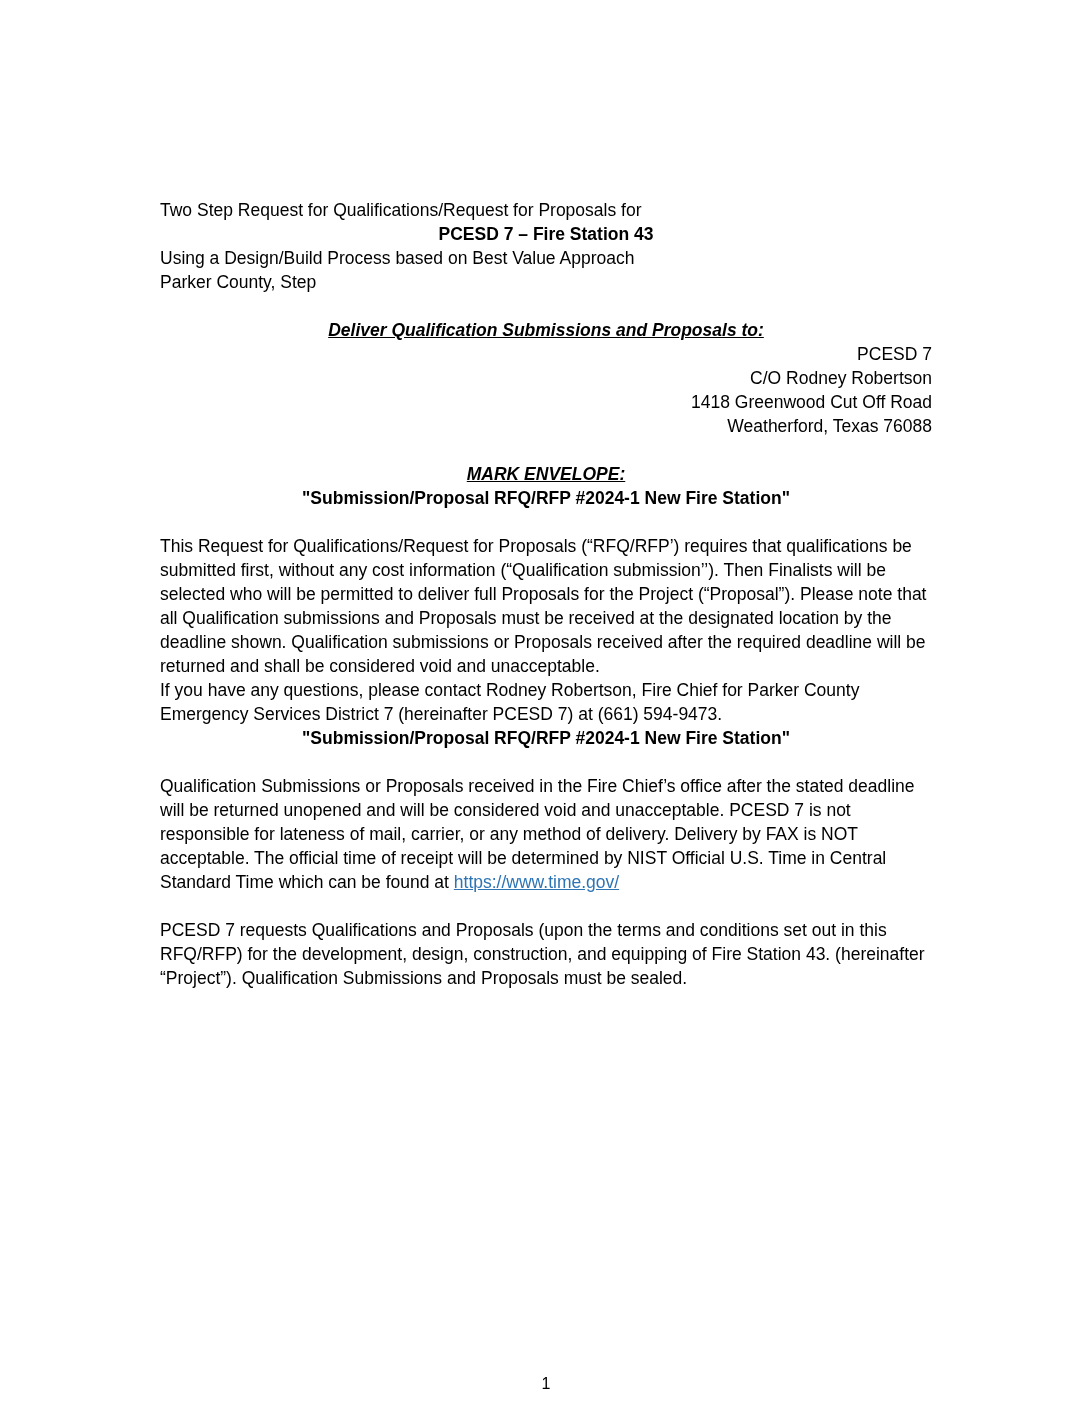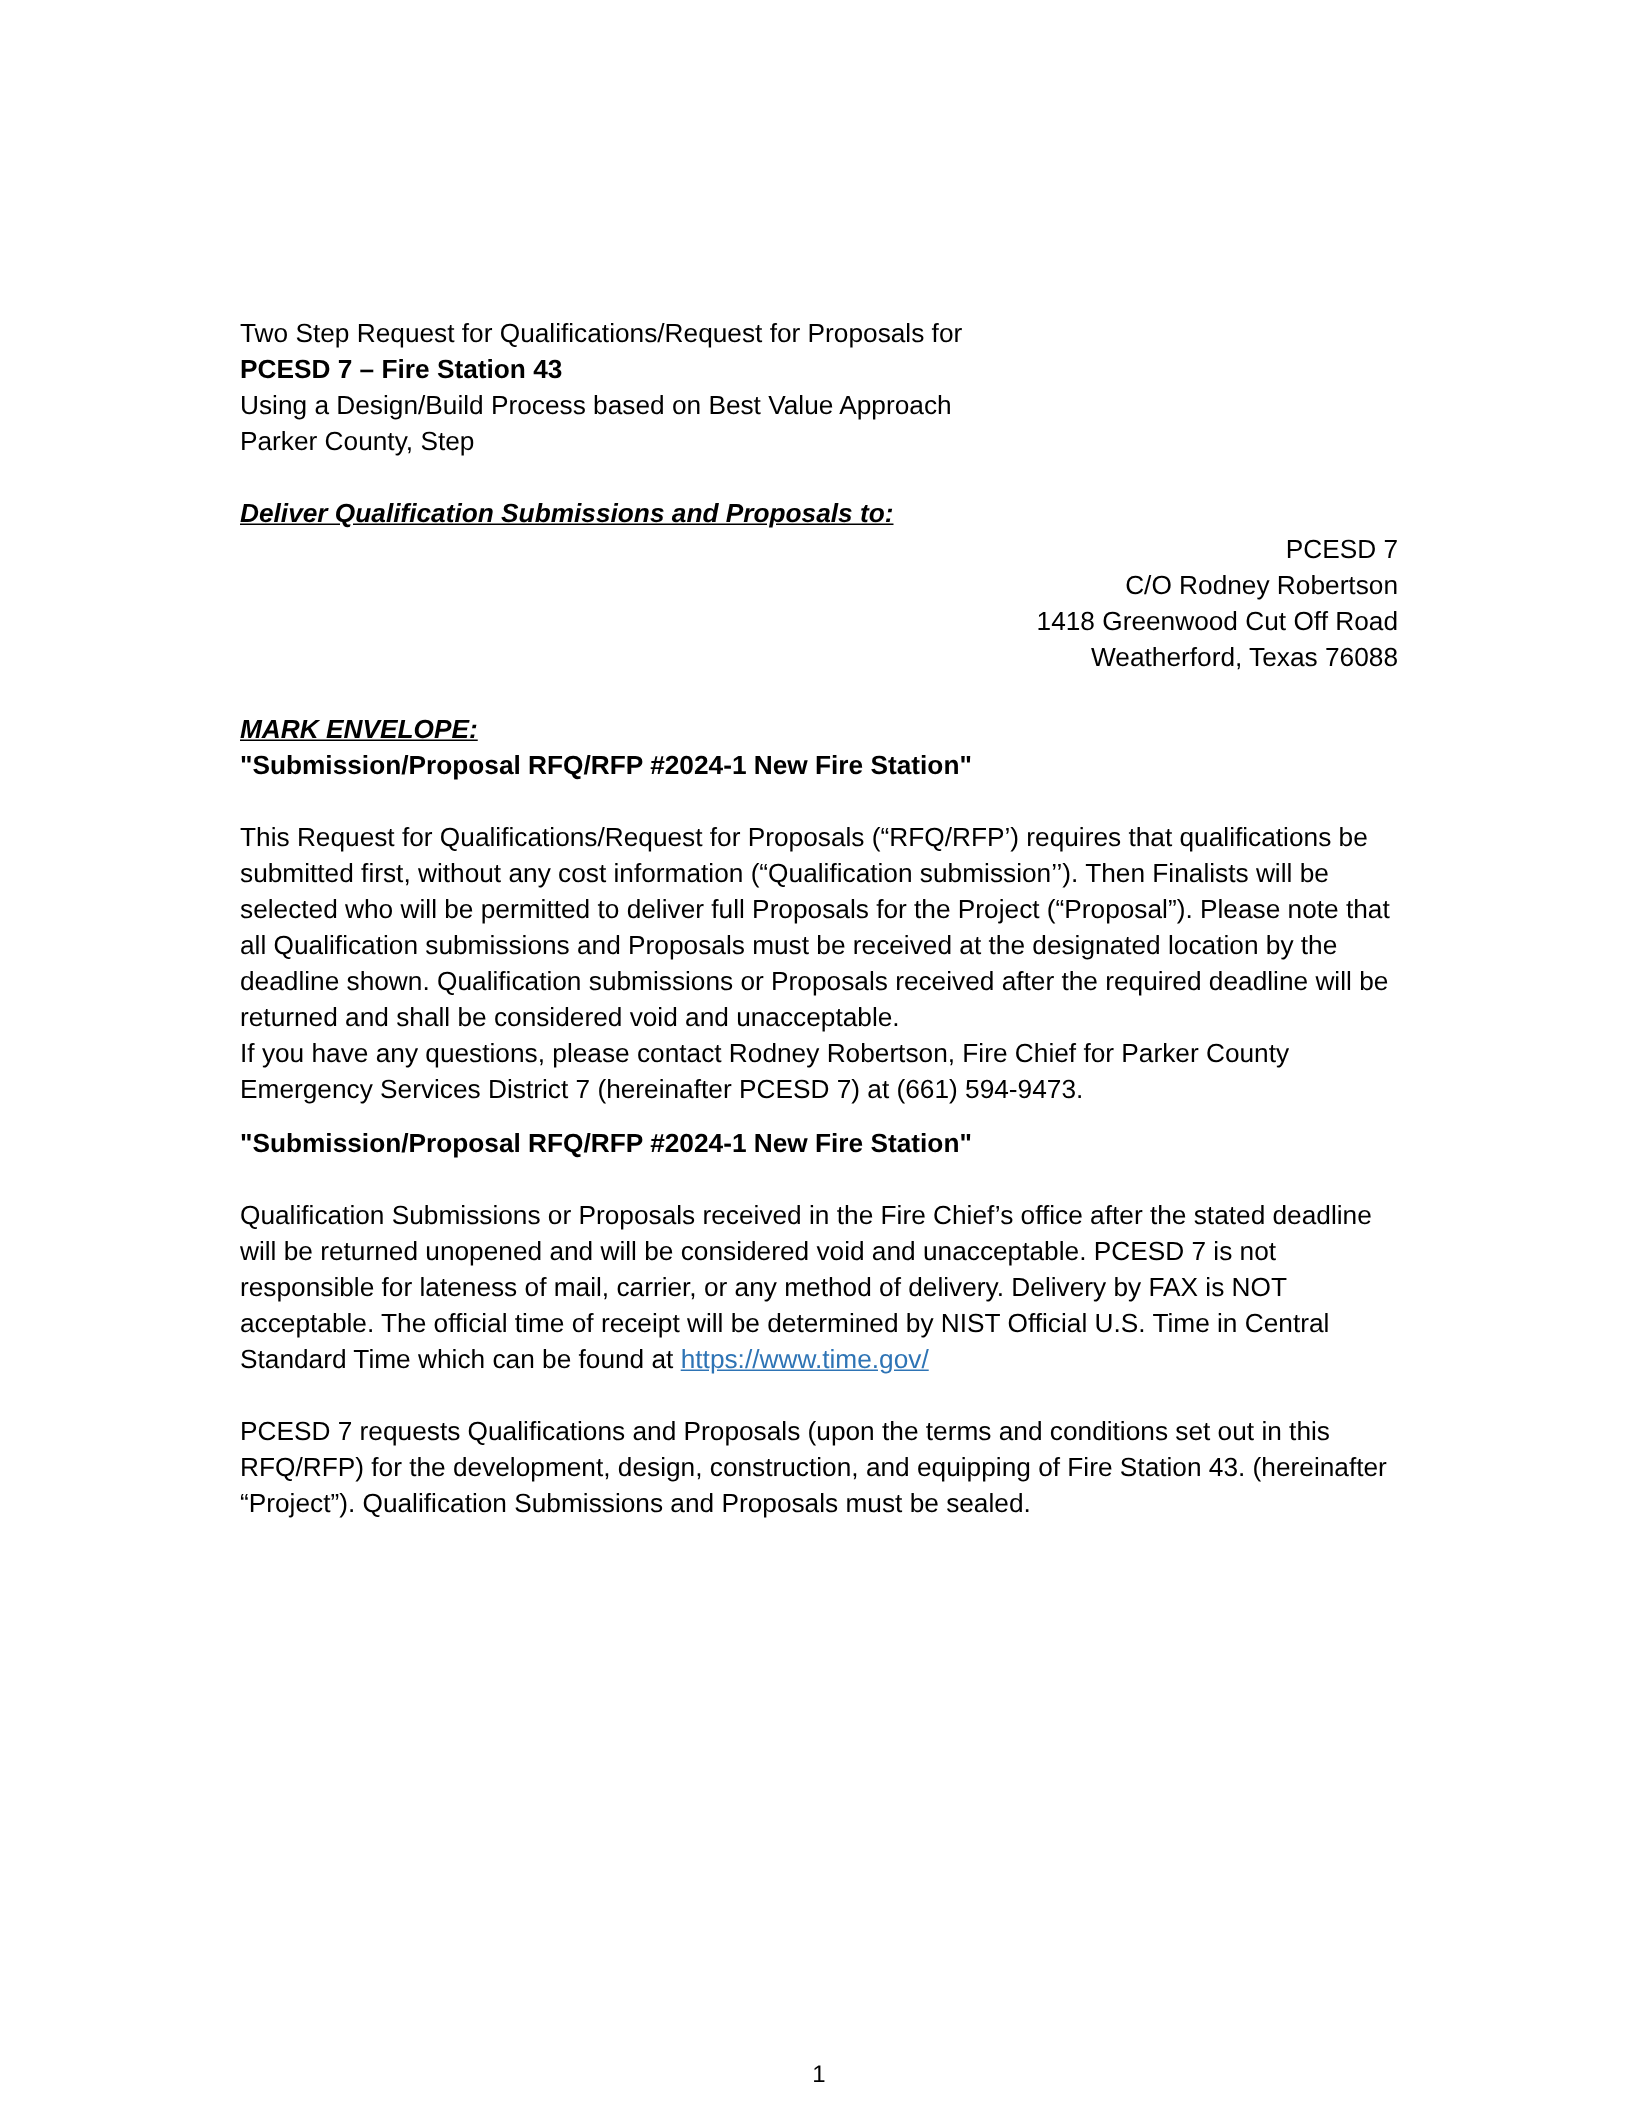--- a/index.html
+++ b/index.html
@@ -21,24 +21,25 @@
     left: 160px;
     top: 198px;
     width: 772px;
     font-size: 17.5px;
     line-height: 24px;
   }
   .content p {
     margin: 0;
   }
   .block {
-    margin: 12px 0 24px 0;
+    margin: 0 0 24px 0;
   }
   .bold {
     font-weight: 700;
+    text-align: center;
   }
   .underline {
     text-decoration: underline;
     font-style: italic;
   }
   .indent {
     margin-left: 64px !important;
     text-align: right;
   }
   a.doc-link {

